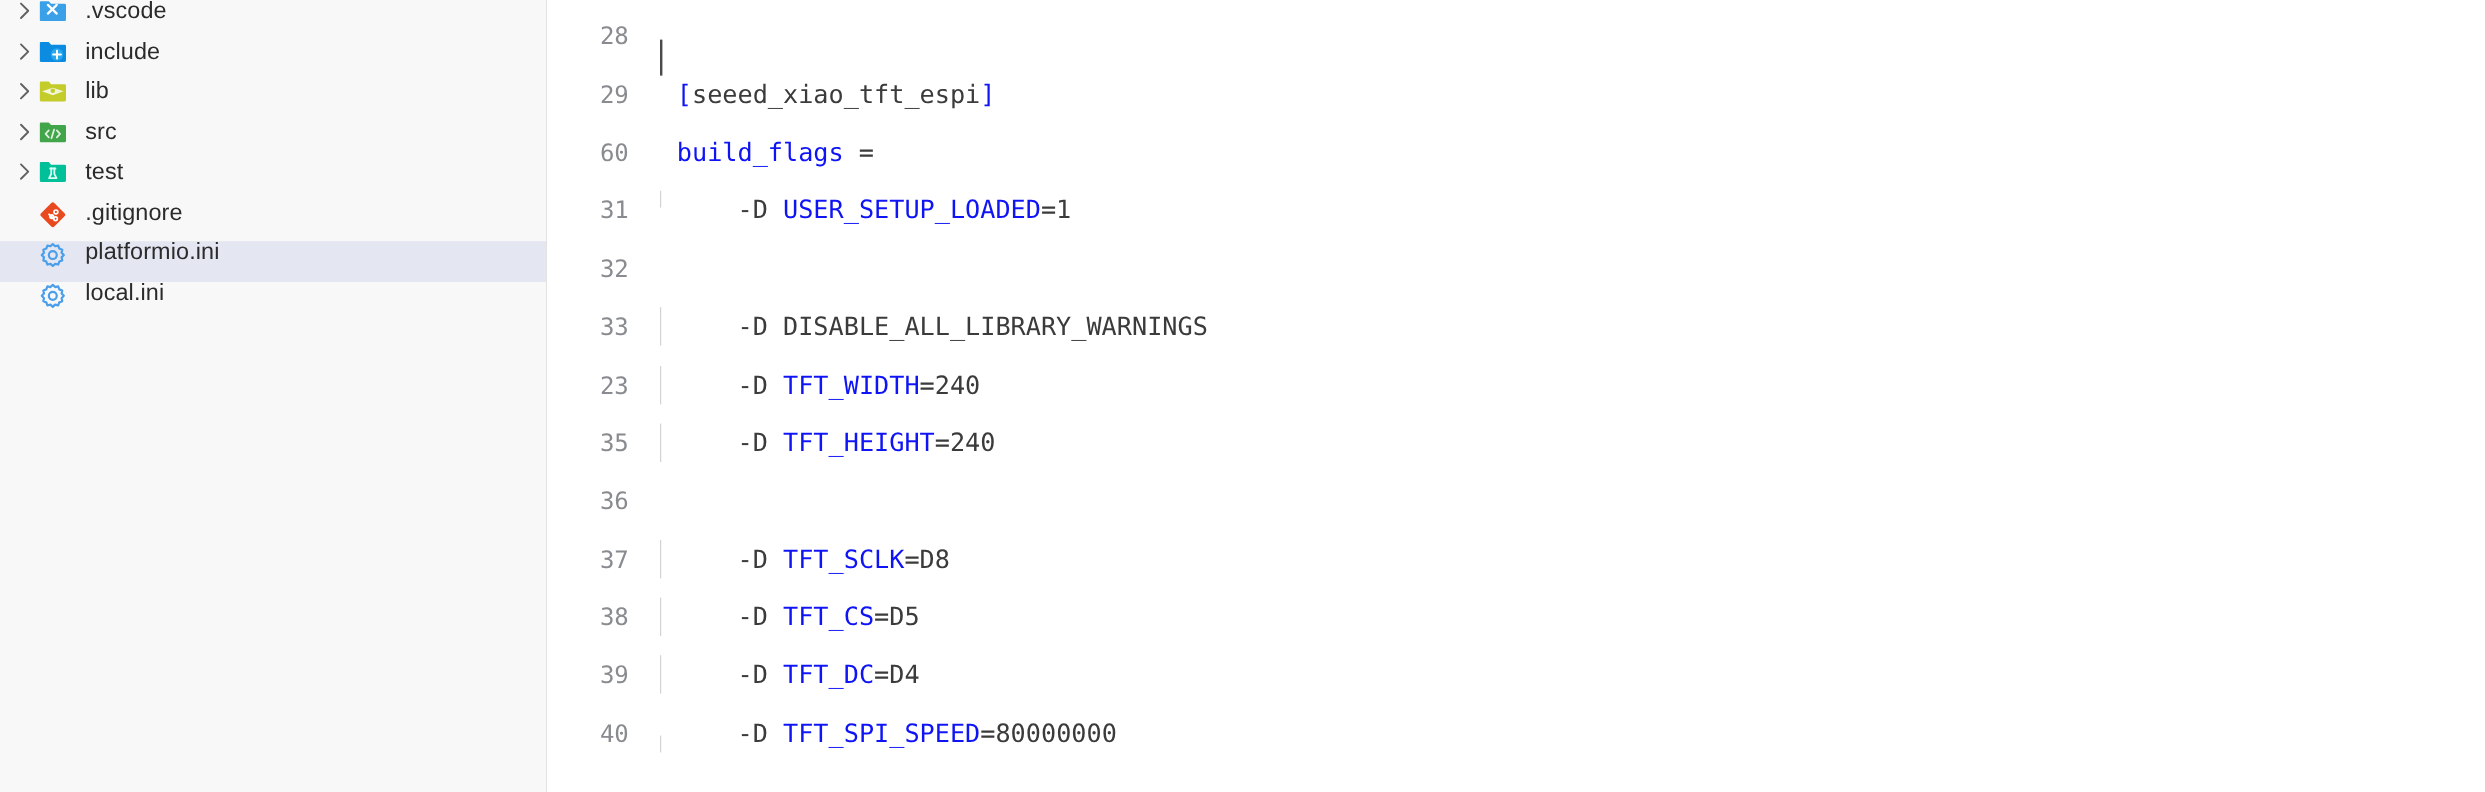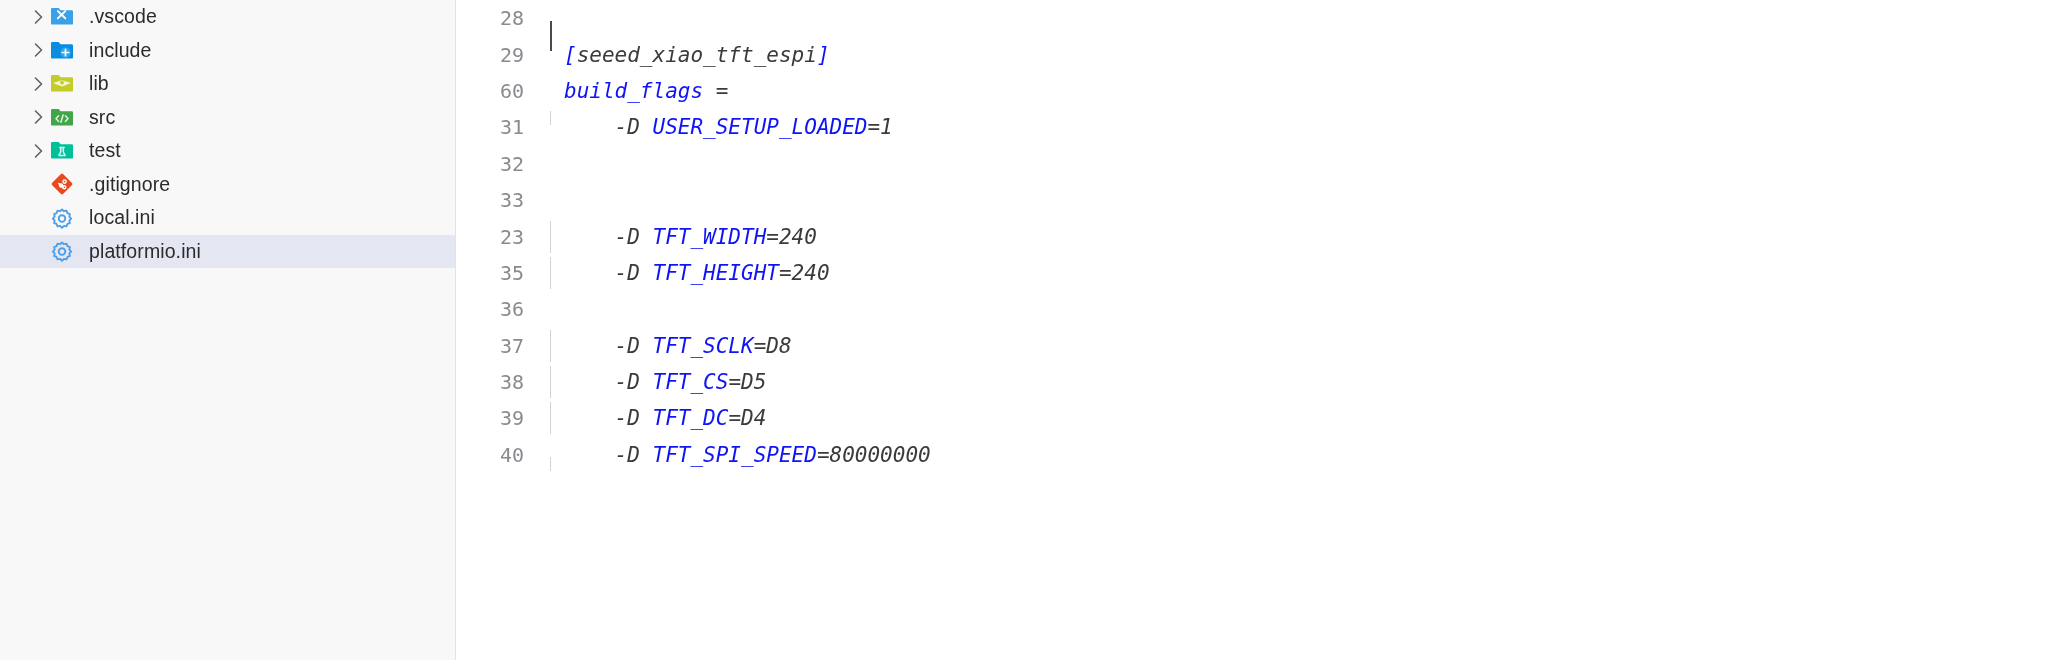--- a/index.html
+++ b/index.html
@@ -22,23 +22,23 @@
     width: 456px;
     height: 660px;
     background: #f8f8f8;
     border-right: 1px solid #e3e3e3;
     flex: 0 0 456px;
     padding-top: 0px;
   }
   .tree-row {
     position: relative;
     display: flex;
-    align-items: center;
+    align-items: flex-start;
     height: 33.5px;
-    padding-left: 25px;
+    padding-left: 7px;
     white-space: nowrap;
     cursor: pointer;
   }
   .tree-row.selected { background: #e4e6f1; }
 
   .twisty {
     width: 26px;
     flex: 0 0 26px;
     display: flex;
     align-items: center;
@@ -77,37 +77,37 @@
     padding-top: 0px;
   }
   .code-line {
     position: relative;
     display: flex;
     align-items: center;
     height: 36.4px;
     font-family: "DejaVu Sans Mono", monospace;
     font-size: 21px;
     white-space: pre;
+    margin-top: 12px;
   }
   .lineno {
     width: 94px;
     flex: 0 0 94px;
     text-align: right;
     padding-right: 26px;
     color: #888b8f;
     font-family: "DejaVu Sans Mono", monospace;
     font-size: 20px;
     user-select: none;
   }
   .code-text {
     position: relative;
     flex: 1 1 auto;
     padding-left: 14px;
     color: #3b3b3b;
-    font-style: italic;
   }
   
   .code-text.guide::before {
     content: "";
     position: absolute;
     left: 0px;
     top: -4px;
     bottom: -4px;
     width: 1px;
     background: #d3d3d3;
@@ -239,51 +239,51 @@
               <g stroke="#ffffff" stroke-width="1.5" fill="none" stroke-linecap="round">
                 <path d="M7.9 10.6 L11.6 14.3"></path>
               </g>
               <circle cx="13.6" cy="8.6" r="1.6" fill="none" stroke="#ffffff" stroke-width="1.4"></circle>
               <circle cx="10.1" cy="12.5" r="1.5" fill="none" stroke="#ffffff" stroke-width="1.4"></circle>
               <circle cx="13.3" cy="14.3" r="1.5" fill="none" stroke="#ffffff" stroke-width="1.4"></circle>
             </svg>
           </span>
           <span class="flabel">.gitignore</span>
         </div>
-        <div class="tree-row">
+        <div class="tree-row selected">
           <span class="twisty"></span>
           <span class="ficon">
             <svg width="22" height="22" viewBox="0 0 24 24">
               <path fill="none" stroke="#4a9eea" stroke-width="2" stroke-linejoin="round" d="M12 2.6 L14.1 4.6 L16.9 4 L17.9 6.7 L20.6 7.7 L20 10.5 L22 12.6 L20 14.7 L20.6 17.5 L17.9 18.5 L16.9 21.2 L14.1 20.6 L12 22.6 L9.9 20.6 L7.1 21.2 L6.1 18.5 L3.4 17.5 L4 14.7 L2 12.6 L4 10.5 L3.4 7.7 L6.1 6.7 L7.1 4 L9.9 4.6 Z"></path>
               <circle cx="12" cy="12.6" r="3.6" fill="none" stroke="#4a9eea" stroke-width="2"></circle>
             </svg>
           </span>
-          <span class="flabel">local.ini</span>
-        </div>
-        <div class="tree-row selected">
+          <span class="flabel">platformio.ini</span>
+        </div>
+        <div class="tree-row">
           <span class="twisty"></span>
           <span class="ficon">
             <svg width="22" height="22" viewBox="0 0 24 24">
               <path fill="none" stroke="#4a9eea" stroke-width="2" stroke-linejoin="round" d="M12 2.6 L14.1 4.6 L16.9 4 L17.9 6.7 L20.6 7.7 L20 10.5 L22 12.6 L20 14.7 L20.6 17.5 L17.9 18.5 L16.9 21.2 L14.1 20.6 L12 22.6 L9.9 20.6 L7.1 21.2 L6.1 18.5 L3.4 17.5 L4 14.7 L2 12.6 L4 10.5 L3.4 7.7 L6.1 6.7 L7.1 4 L9.9 4.6 Z"></path>
               <circle cx="12" cy="12.6" r="3.6" fill="none" stroke="#4a9eea" stroke-width="2"></circle>
             </svg>
           </span>
-          <span class="flabel">platformio.ini</span>
+          <span class="flabel">local.ini</span>
         </div>
       </div>
   </div>
 
   <div class="editor">
     <div class="code-area" id="code-root">
         <div class="code-line"><span class="lineno">28</span><span class="code-text"><span class="caret"></span></span></div>
         <div class="code-line"><span class="lineno">29</span><span class="code-text"><span class="tk-blue">[</span><span class="tk-dark">seeed_xiao_tft_espi</span><span class="tk-blue">]</span></span></div>
         <div class="code-line"><span class="lineno">60</span><span class="code-text"><span class="tk-blue">build_flags</span><span class="tk-dark"> = </span></span></div>
         <div class="code-line"><span class="lineno">31</span><span class="code-text guide-top"><span class="tk-dark">    -D </span><span class="tk-blue">USER_SETUP_LOADED</span><span class="tk-dark">=1</span></span></div>
         <div class="code-line"><span class="lineno">32</span></div>
-        <div class="code-line"><span class="lineno">33</span></div>
+        <div class="code-line"><span class="lineno">33</span><span class="code-text guide"><span class="tk-dark">    -D </span><span class="tk-dark">DISABLE_ALL_LIBRARY_WARNINGS</span></span></div>
         <div class="code-line"><span class="lineno">23</span><span class="code-text guide"><span class="tk-dark">    -D </span><span class="tk-blue">TFT_WIDTH</span><span class="tk-dark">=240</span></span></div>
         <div class="code-line"><span class="lineno">35</span><span class="code-text guide"><span class="tk-dark">    -D </span><span class="tk-blue">TFT_HEIGHT</span><span class="tk-dark">=240</span></span></div>
         <div class="code-line"><span class="lineno">36</span></div>
         <div class="code-line"><span class="lineno">37</span><span class="code-text guide"><span class="tk-dark">    -D </span><span class="tk-blue">TFT_SCLK</span><span class="tk-dark">=D8</span></span></div>
         <div class="code-line"><span class="lineno">38</span><span class="code-text guide"><span class="tk-dark">    -D </span><span class="tk-blue">TFT_CS</span><span class="tk-dark">=D5</span></span></div>
         <div class="code-line"><span class="lineno">39</span><span class="code-text guide"><span class="tk-dark">    -D </span><span class="tk-blue">TFT_DC</span><span class="tk-dark">=D4</span></span></div>
         <div class="code-line"><span class="lineno">40</span><span class="code-text guide-short"><span class="tk-dark">    -D </span><span class="tk-blue">TFT_SPI_SPEED</span><span class="tk-dark">=80000000</span></span></div>
       </div>
   </div>
 

